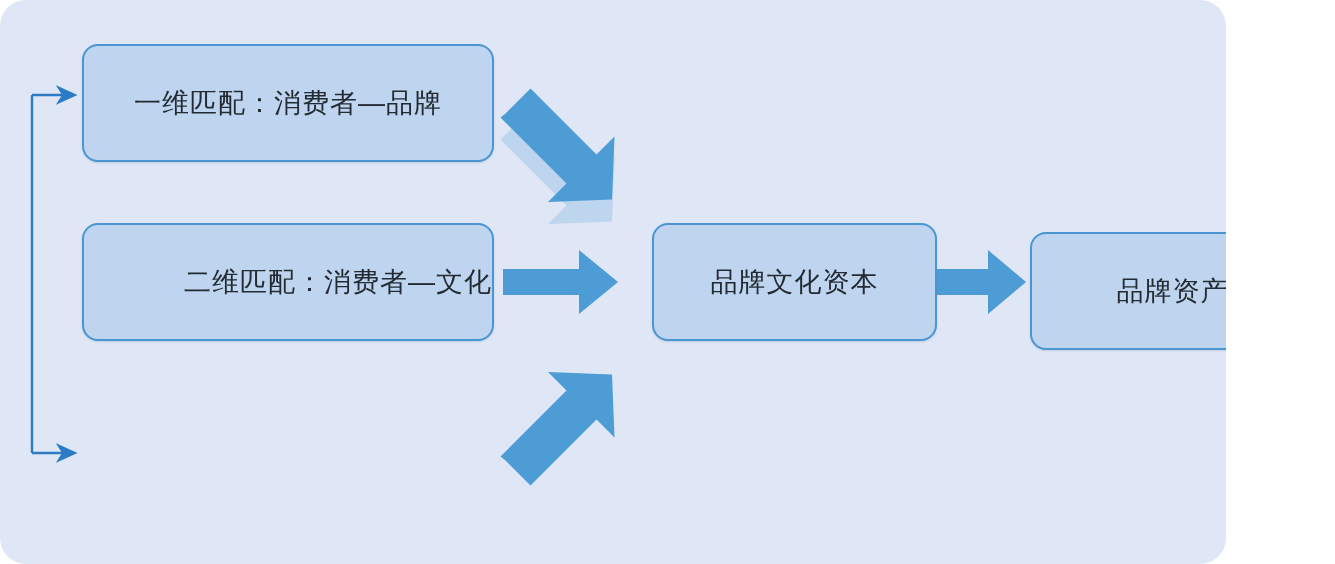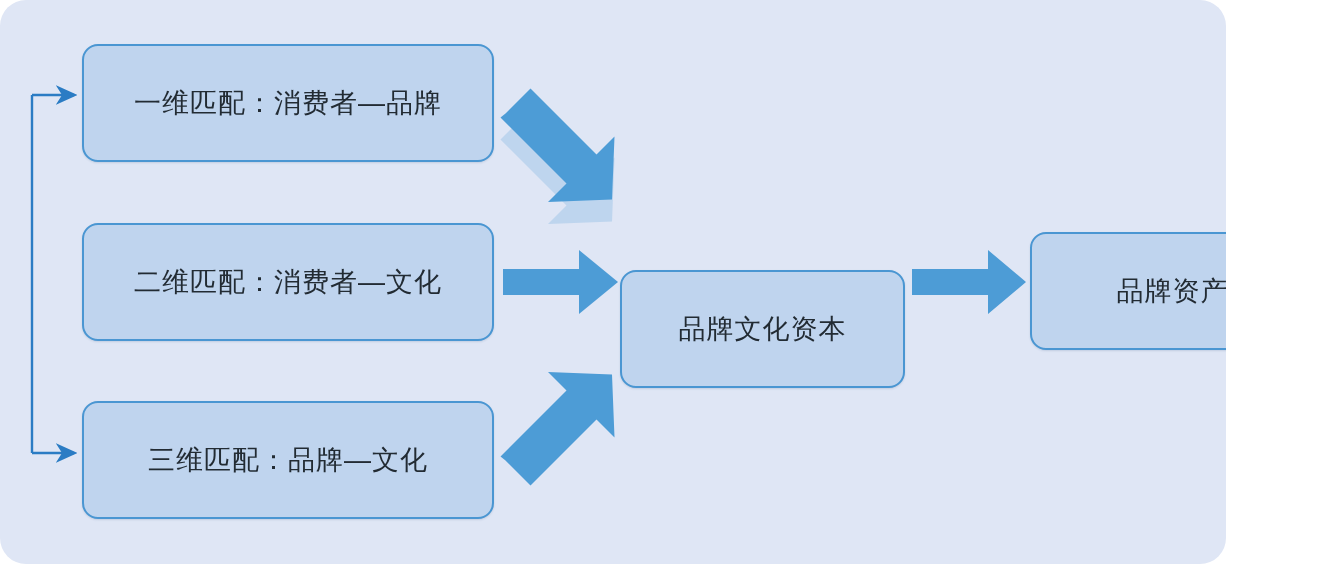--- a/index.html
+++ b/index.html
@@ -38,23 +38,23 @@
     align-items: center;
     justify-content: center;
     color: #222b33;
     font-size: 27px;
     letter-spacing: 1px;
     line-height: 1.2;
     white-space: nowrap;
     box-shadow: 0 1px 2px rgba(80,110,150,0.20);
   }
   #node-1d   { left: 82px;   top: 44px;  width: 412px; height: 118px; }
-  #node-2d   { left: 82px;   top: 223px; width: 412px; height: 118px; }
+  #node-2d   { left: 82px;   top: 223px; width: 412px; height: 118px; justify-content: flex-end; }
   #node-3d   { left: 82px;   top: 401px; width: 412px; height: 118px; }
-  #node-cap  { left: 620px;  top: 223px; width: 285px; height: 118px; margin-top: 47px; }
+  #node-cap  { left: 652px;  top: 223px; width: 285px; height: 118px; }
   #node-eq   { left: 1030px; top: 223px; width: 285px; height: 118px; margin-top: 9px; }
 </style>
 </head>
 <body>
 
 <div id="canvas">
 
   <svg id="svg-layer" viewBox="0 0 1335 564" xmlns="http://www.w3.org/2000/svg">
     <defs>
       <marker id="thin-arrowhead" markerWidth="9" markerHeight="9" refX="7.6" refY="4.5" orient="auto" markerUnits="strokeWidth">
@@ -111,23 +111,20 @@
   </svg>
 
   <div class="node" id="node-1d">
     <span>一维匹配：消费者—品牌</span>
   </div>
 
   <div class="node" id="node-2d">
     <span>二维匹配：消费者—文化</span>
   </div>
 
-  <div class="node" id="node-3d">
-    <span>三维匹配：品牌—文化</span>
-  </div>
 
   <div class="node" id="node-cap">
     <span>品牌文化资本</span>
   </div>
 
   <div class="node" id="node-eq">
     <span>品牌资产</span>
   </div>
 
 </div>

